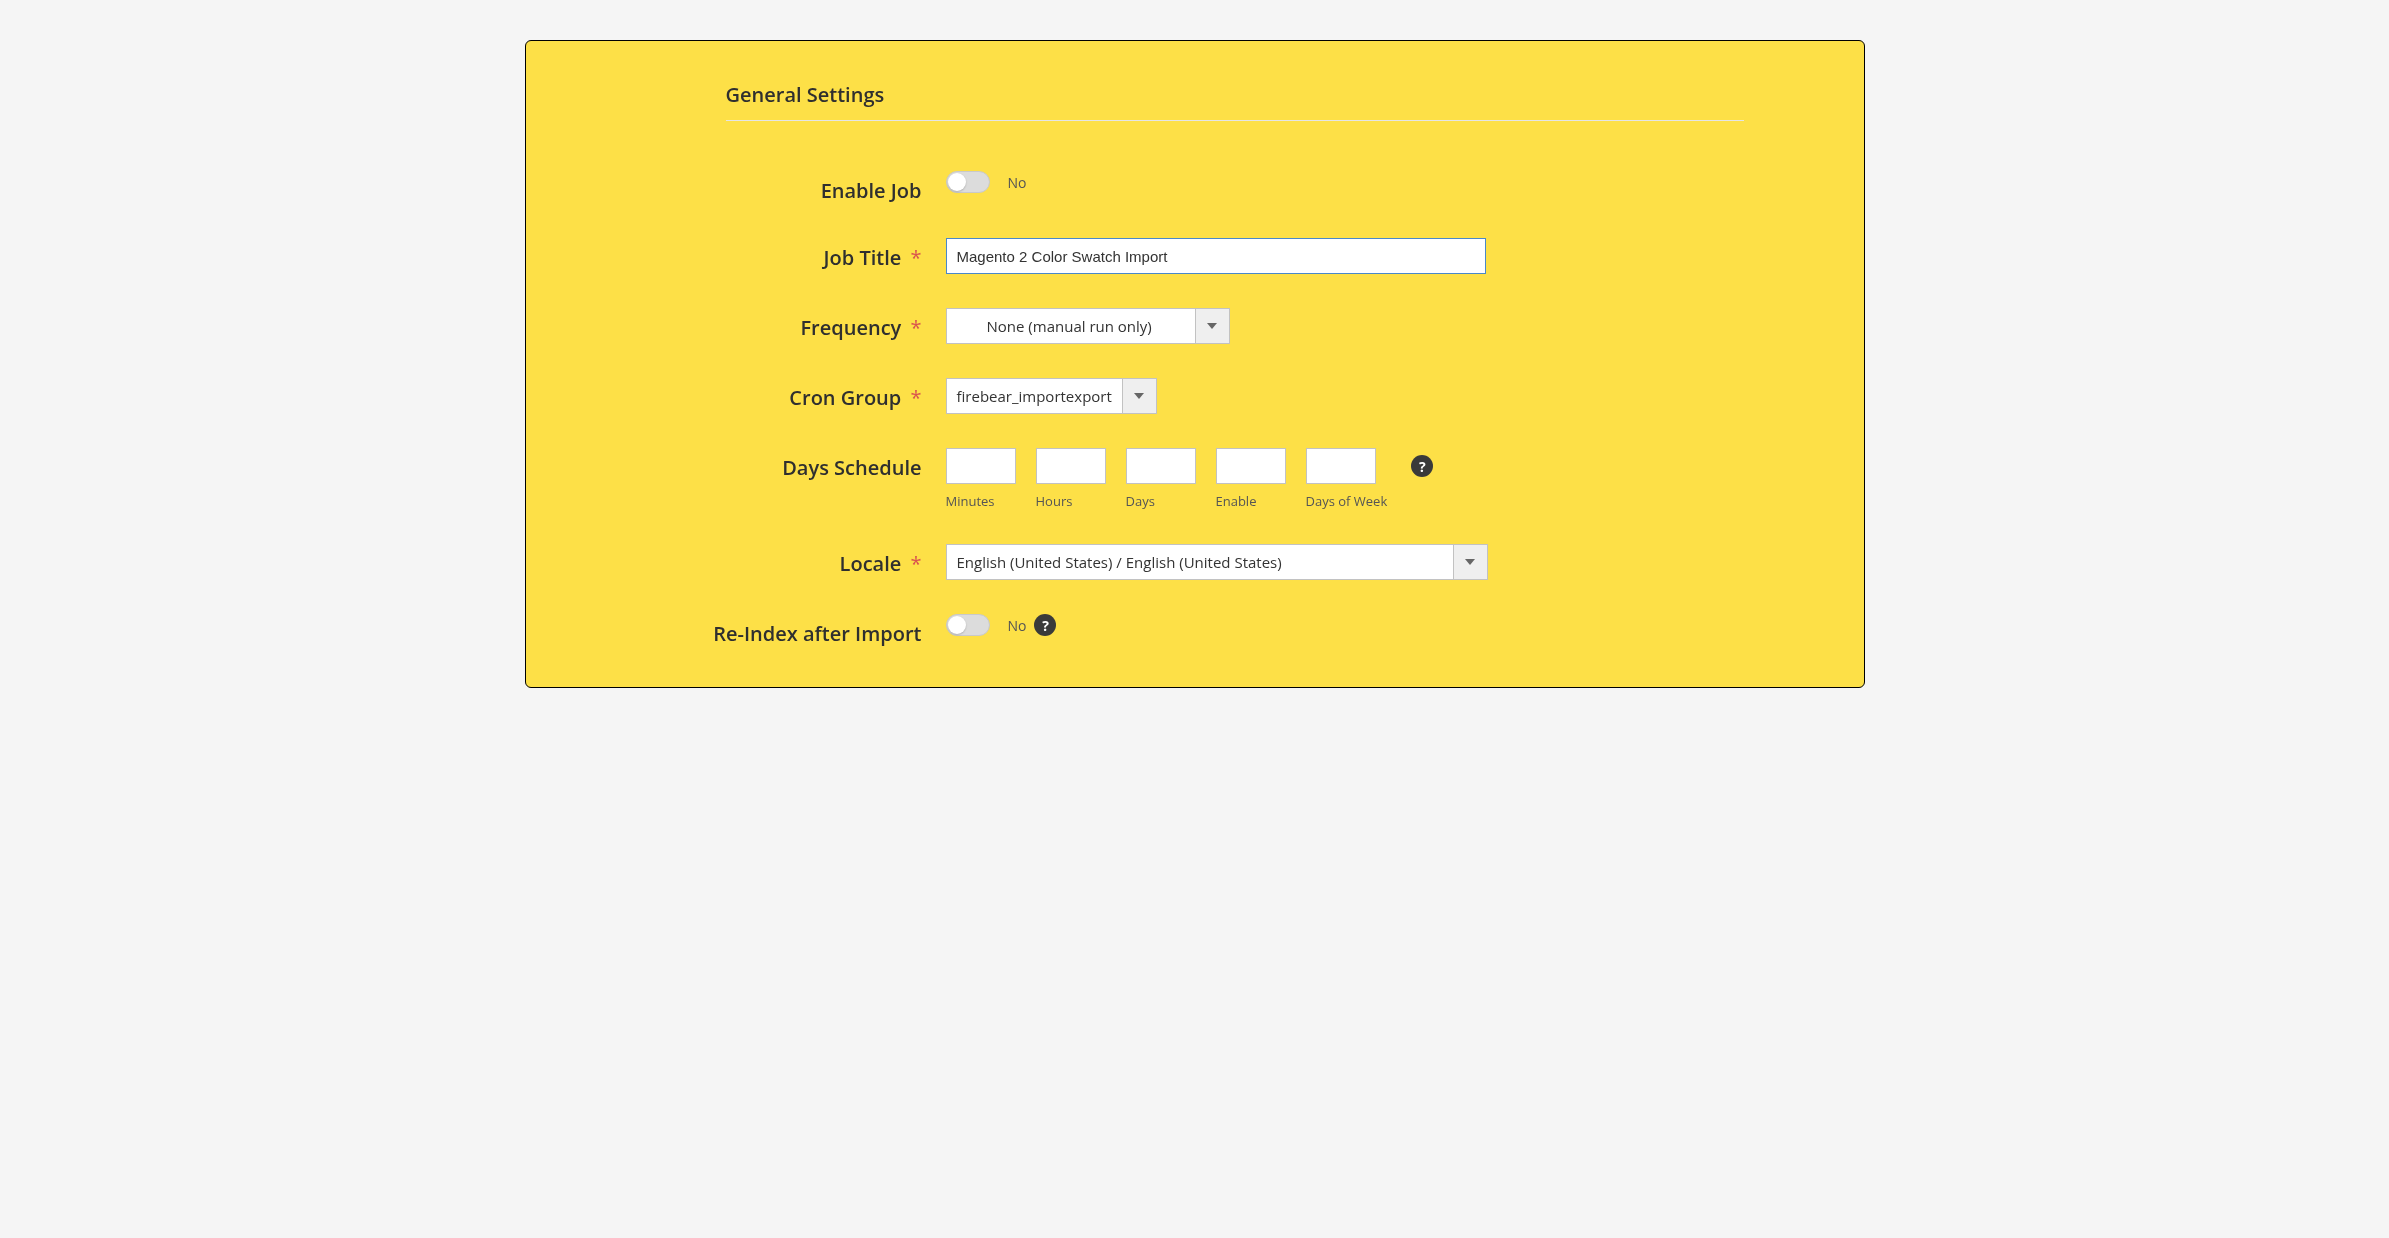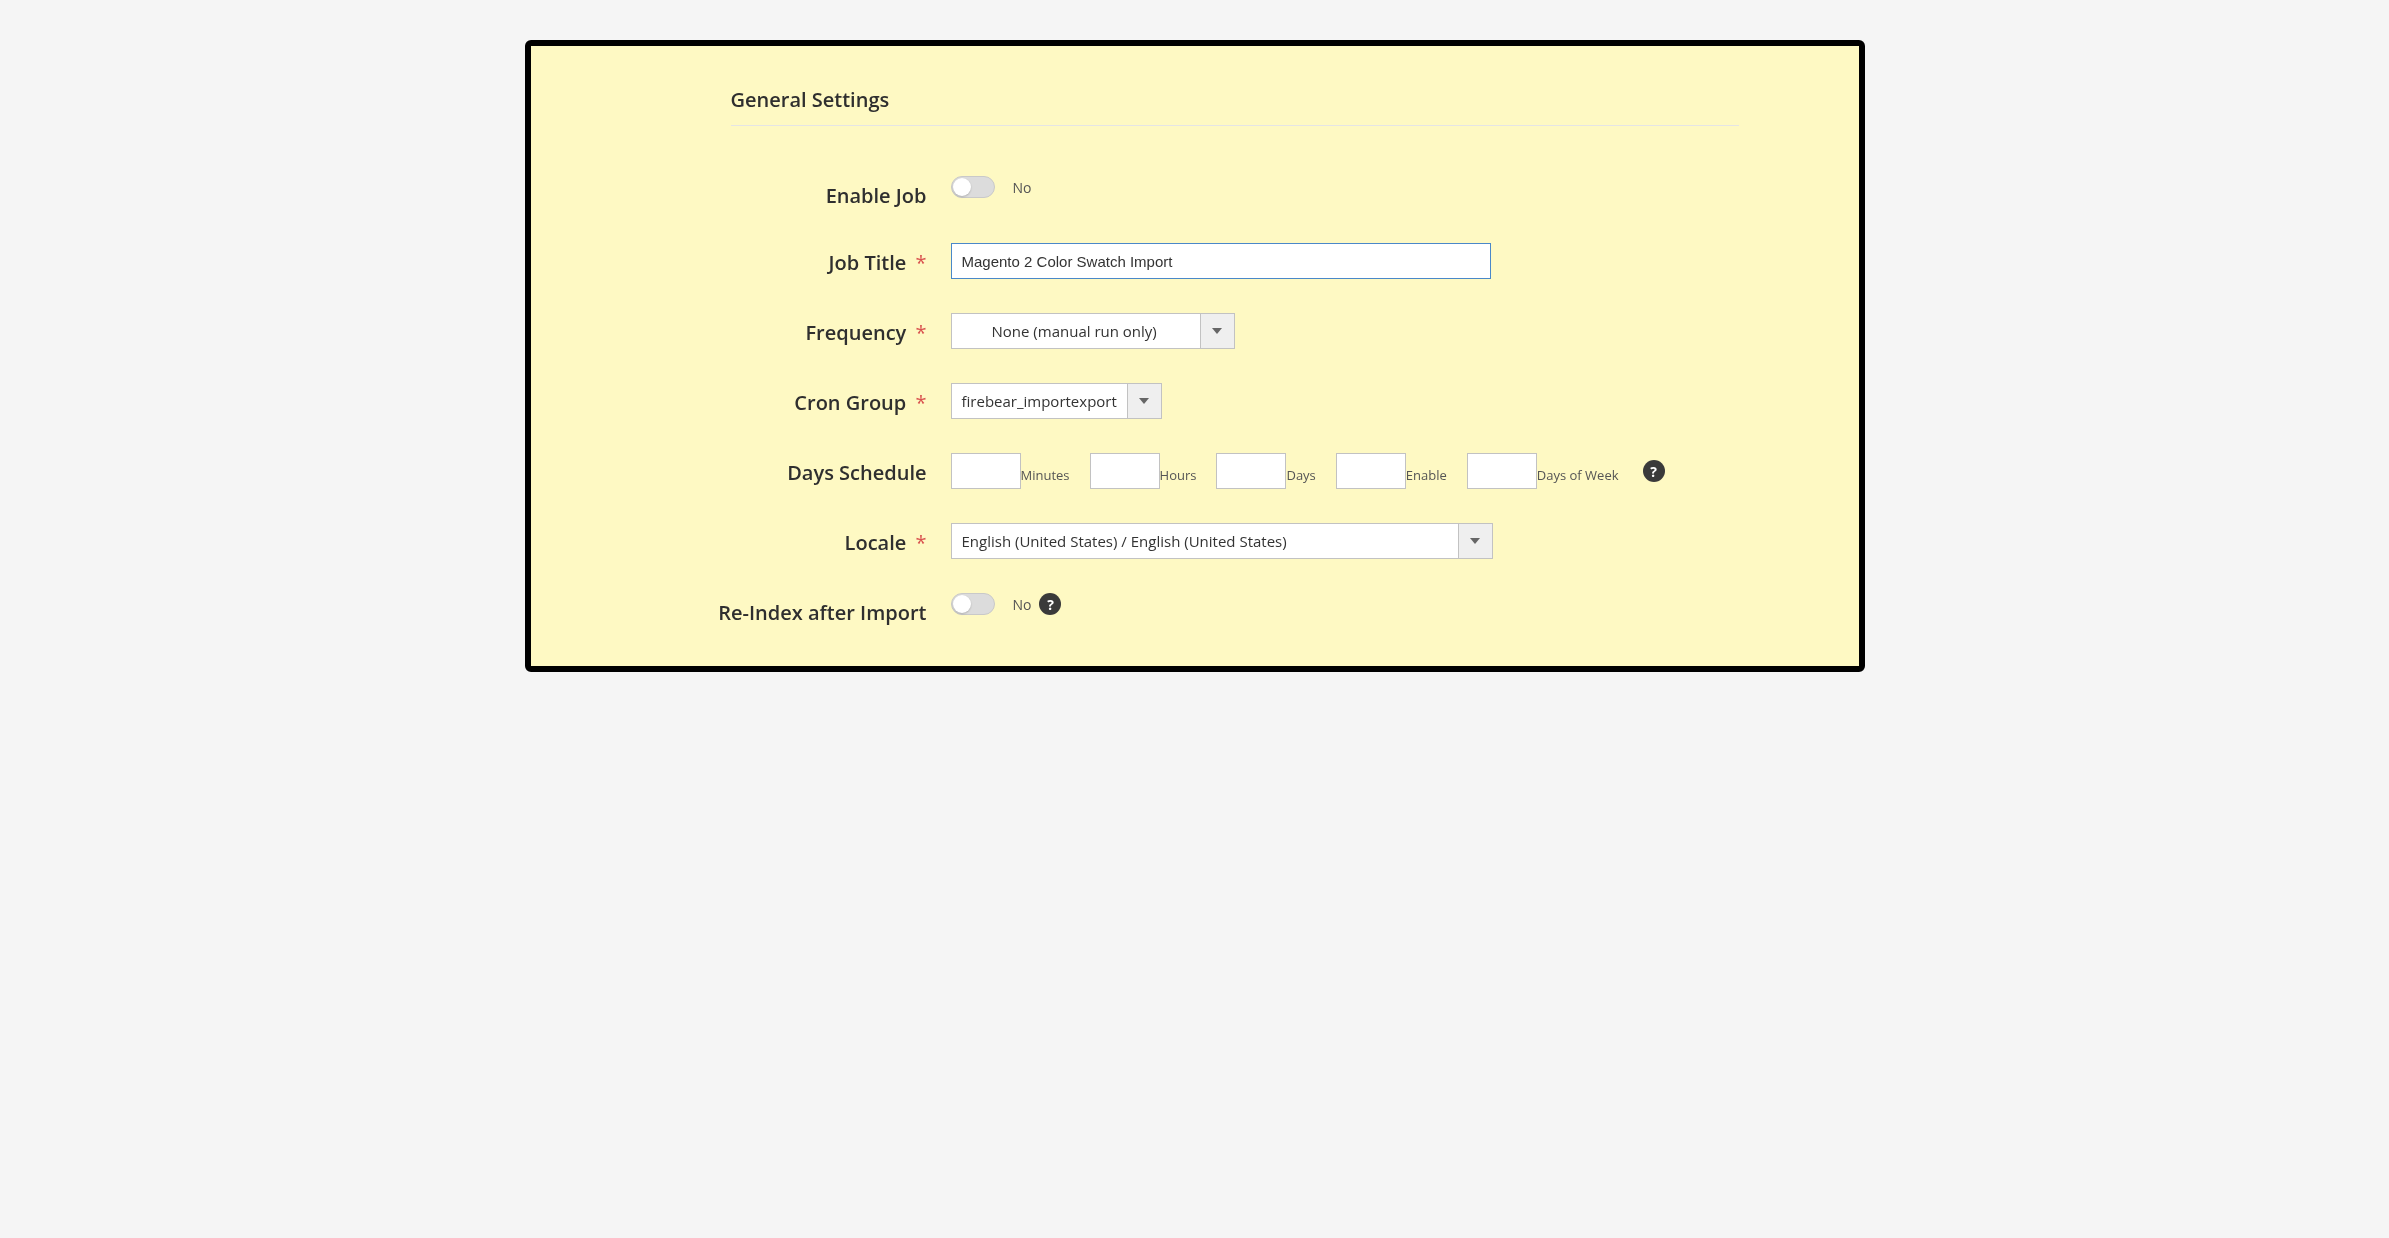--- a/index.html
+++ b/index.html
@@ -4,22 +4,22 @@
 <style>
   * { box-sizing: border-box; margin: 0; padding: 0; }
   body {
     background: #f5f5f5;
     font-family: 'Open Sans', 'Helvetica Neue', Arial, sans-serif;
     font-size: 14px;
     color: #333;
     padding: 40px;
   }
   .panel {
-    background: #fef9c3;
-    border: 6px solid #000000;
+    background: #fde047;
+    border: 1px solid #000000;
     border-radius: 6px;
     padding: 40px 120px 40px 120px;
     max-width: 1340px;
     margin: 0 auto;
   }
   .section-title {
     font-size: 20px;
     font-weight: 600;
     color: #2f2f2f;
     padding-bottom: 12px;
@@ -117,21 +117,22 @@
   .select.cron .select-value { min-width: 160px; }
   .select.locale .select-value { min-width: 506px; }
   
   .cron-group {
     display: flex;
     gap: 20px;
     align-items: flex-start;
   }
   .cron-item {
     display: flex;
-    align-items: center;
+    flex-direction: column;
+    align-items: flex-start;
   }
   .cron-box {
     width: 70px;
     height: 36px;
     border: 1px solid #c2c2c2;
     background: #fff;
   }
   .cron-label {
     font-size: 13px;
     color: #555;

